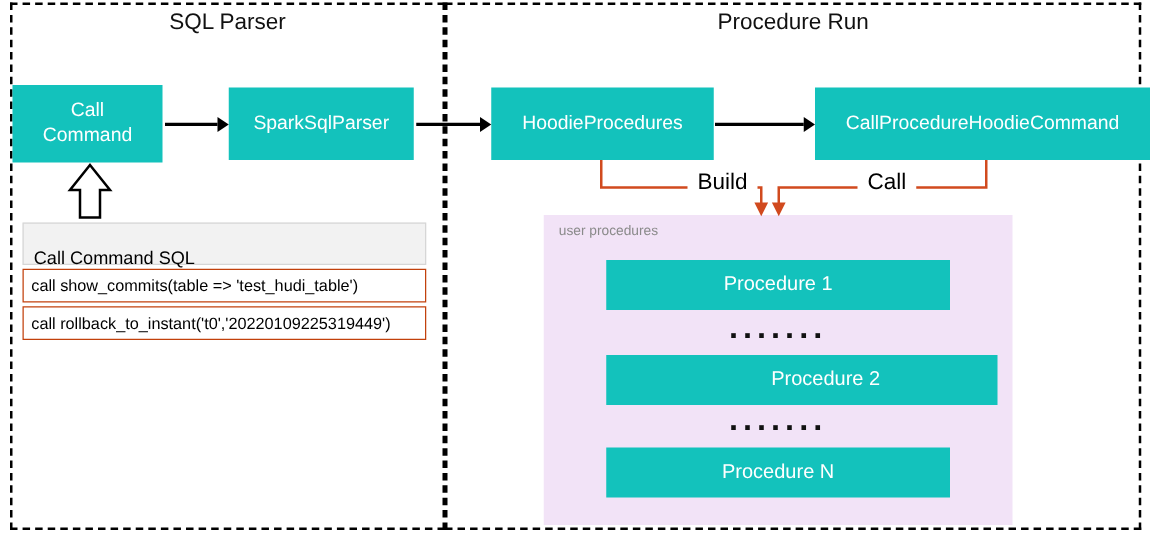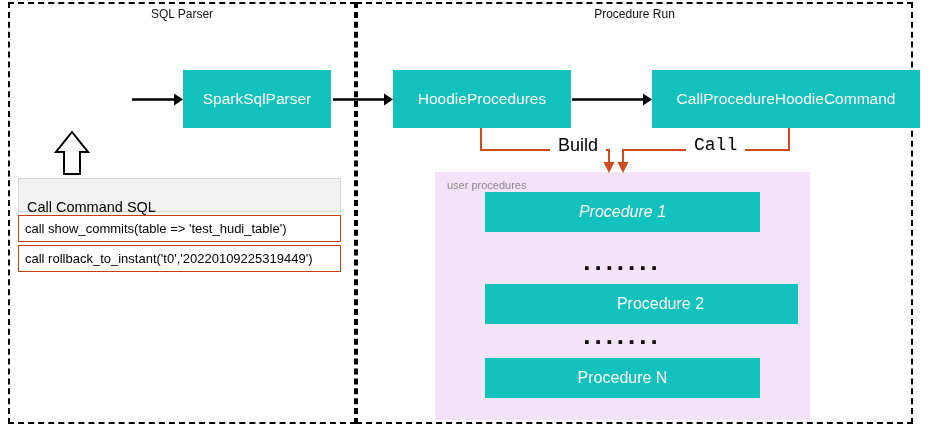--- a/index.html
+++ b/index.html
@@ -20,21 +20,21 @@
     position: absolute;
     border: 2px dashed #000;
     box-sizing: border-box;
     background: transparent;
   }
   .region-left  { left: 8px;   top: 2px; width: 348px; height: 422px; }
   .region-right { left: 356px; top: 2px; width: 557px; height: 422px; }
   .region-title {
     position: absolute;
     top: 7px;
-    font-size: 12px;
+    font-size: 18px;
     text-align: center;
     color: #111;
   }
   .title-left  { left: 8px;   width: 348px; }
   .title-right { left: 356px; width: 557px; }
 
   .node {
     position: absolute;
     background: var(--color-teal, #13c2bc);
     color: #fff;
@@ -94,21 +94,21 @@
   .proc-node {
     position: absolute;
     left: 50px; width: 275px; height: 40px;
     background: var(--color-teal, #13c2bc);
     color: #fff;
     display: flex;
     align-items: center;
     justify-content: center;
     font-size: 16px;
   }
-  .proc-1 { top: 20px; font-style: italic; }
+  .proc-1 { top: 36px; }
   .proc-2 { top: 112px; padding-left: 38px; }
   .proc-n { top: 186px; }
   .dots {
     position: absolute;
     left: 0; width: 100%;
     text-align: center;
     font-size: 26px;
     font-weight: bold;
     letter-spacing: 4px;
     line-height: 10px;
@@ -128,33 +128,34 @@
     position: absolute;
     top: 134px;
     height: 22px;
     line-height: 22px;
     background: #fff;
     padding: 0 8px;
     font-size: 18px;
     color: #000;
   }
   .edge-label-build { left: 550px; }
-  .edge-label-call  { left: 686px; font-family: Liberation Mono, monospace; }
+  .edge-label-call  { left: 686px; }
 </style>
 </head>
 <body>
 
 <div class="canvas">
 
   <div class="region region-left"></div>
   <div class="region region-right"></div>
 
   <div class="region-title title-left">SQL Parser</div>
   <div class="region-title title-right">Procedure Run</div>
 
+  <div class="node node-call-command">Call Command</div>
   <div class="node node-sparksql">SparkSqlParser</div>
   <div class="node node-hoodieproc">HoodieProcedures</div>
   <div class="node node-callprocedure">CallProcedureHoodieCommand</div>
 
   <div class="sql-panel">
     <div class="sql-header">Call Command SQL</div>
     <div class="sql-row">call show_commits(table =&gt; 'test_hudi_table')</div>
     <div class="sql-row">call rollback_to_instant('t0','20220109225319449')</div>
   </div>
 

